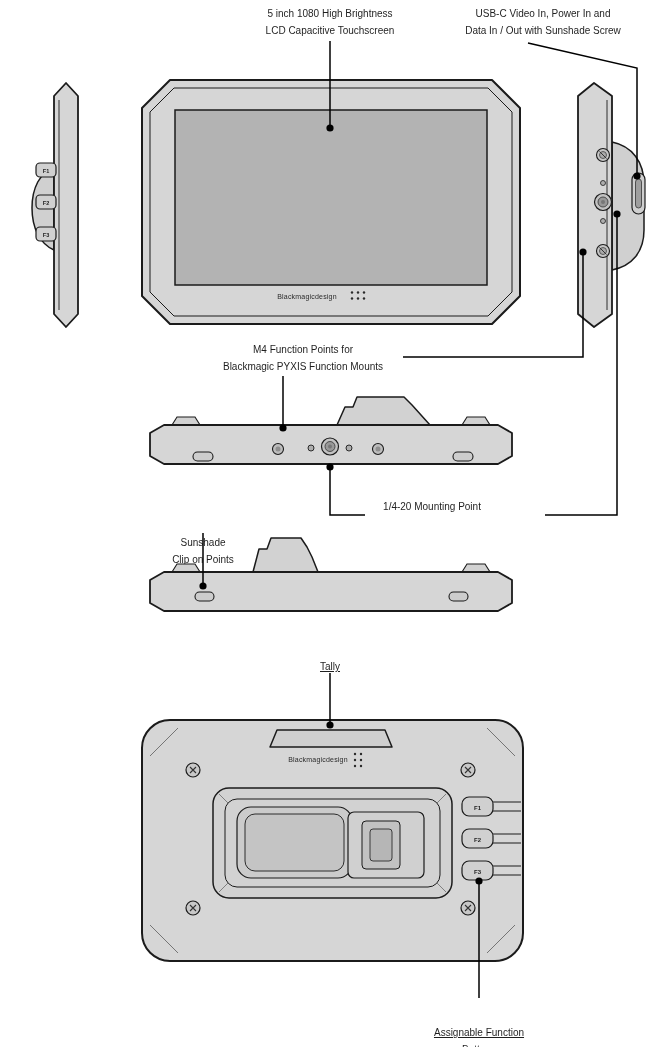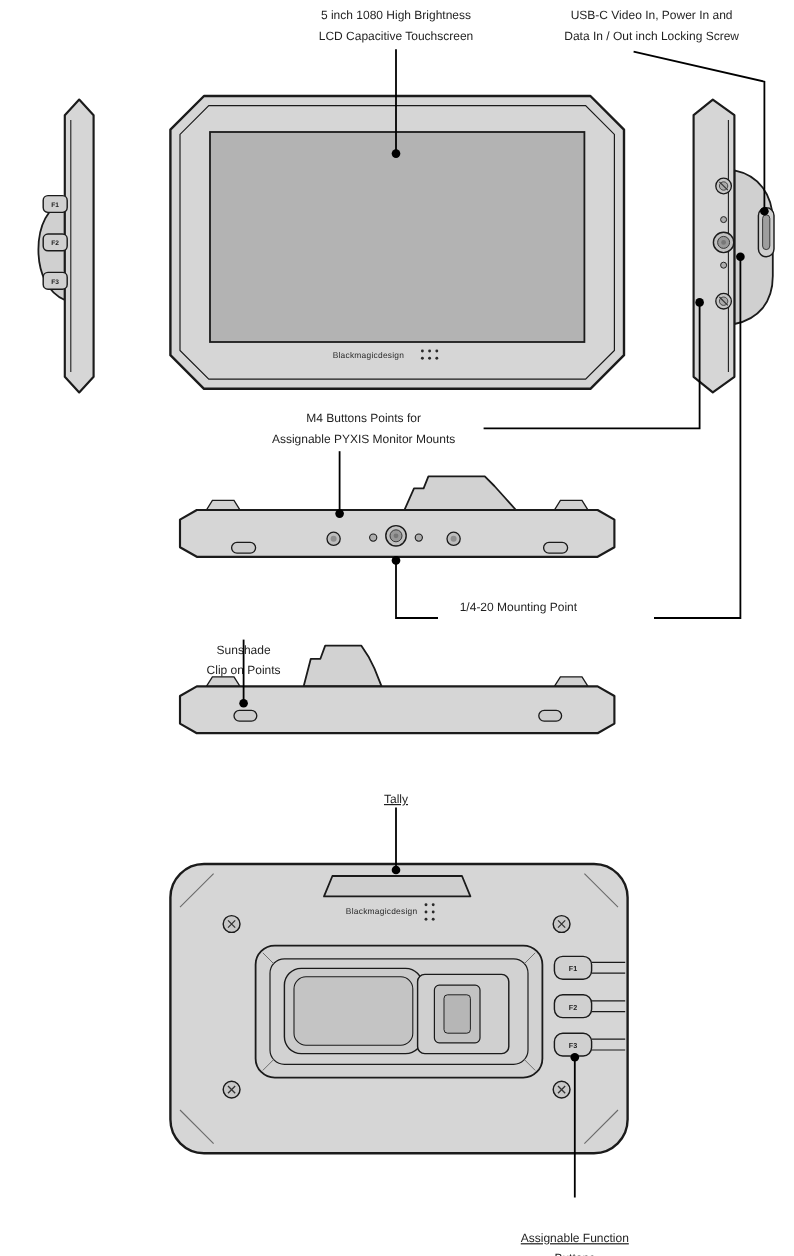--- a/index.html
+++ b/index.html
@@ -21,26 +21,26 @@
 
 <div class="canvas">
 
   <div class="label" style="left:330px; top:5px;">
     <div>5 inch 1080 High Brightness</div>
     <div>LCD Capacitive Touchscreen</div>
   </div>
 
   <div class="label" style="left:528px; top:5px;margin-left:15px;">
     <div>USB-C Video In, Power In and</div>
-    <div>Data In / Out inch Locking Screw</div>
+    <div>Data In / Out with Sunshade Screw</div>
   </div>
 
   <div class="label" style="left:303px; top:341px;">
-    <div>M4 Buttons Points for</div>
-    <div>Assignable PYXIS Monitor Mounts</div>
+    <div>M4 Function Points for</div>
+    <div>Blackmagic PYXIS Function Mounts</div>
   </div>
 
   <div class="label" style="left:203px; top:498px;margin-top:36px;">
     <div>Sunshade</div>
     <div>Clip on Points</div>
   </div>
 
   <div class="label" style="left:432px; top:498px;">
     <div>1/4-20 Mounting Point</div>
   </div>

